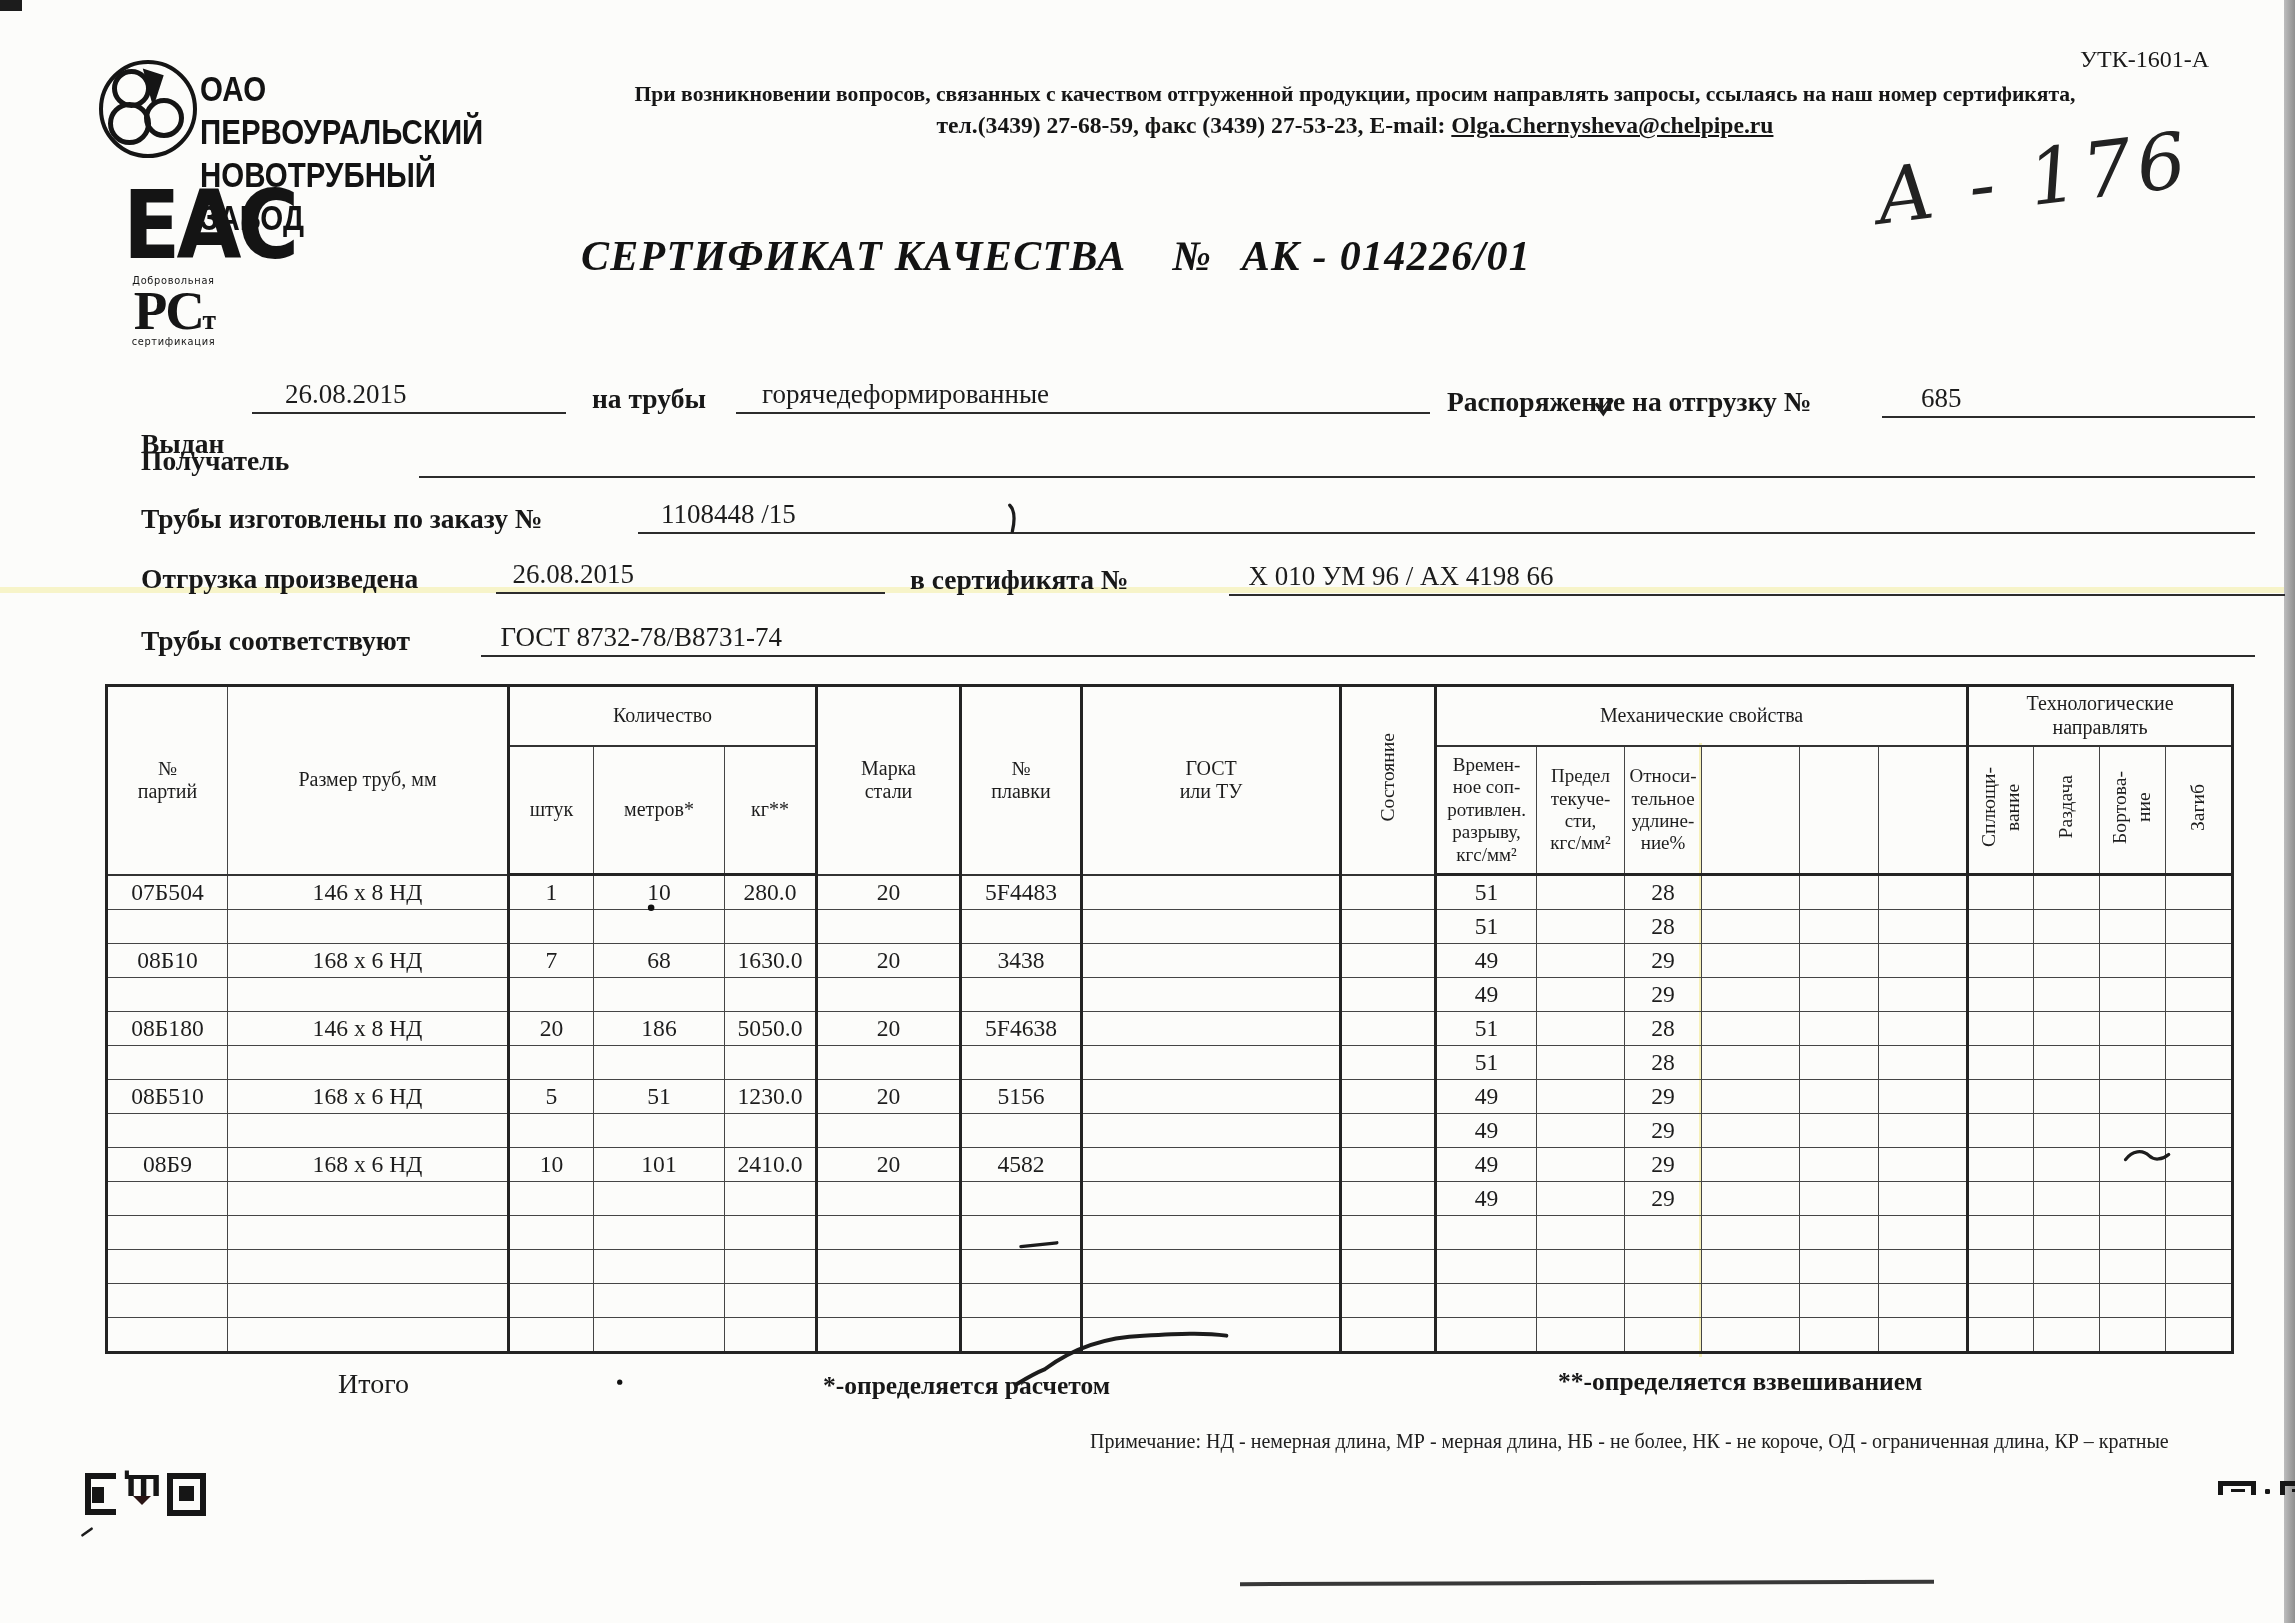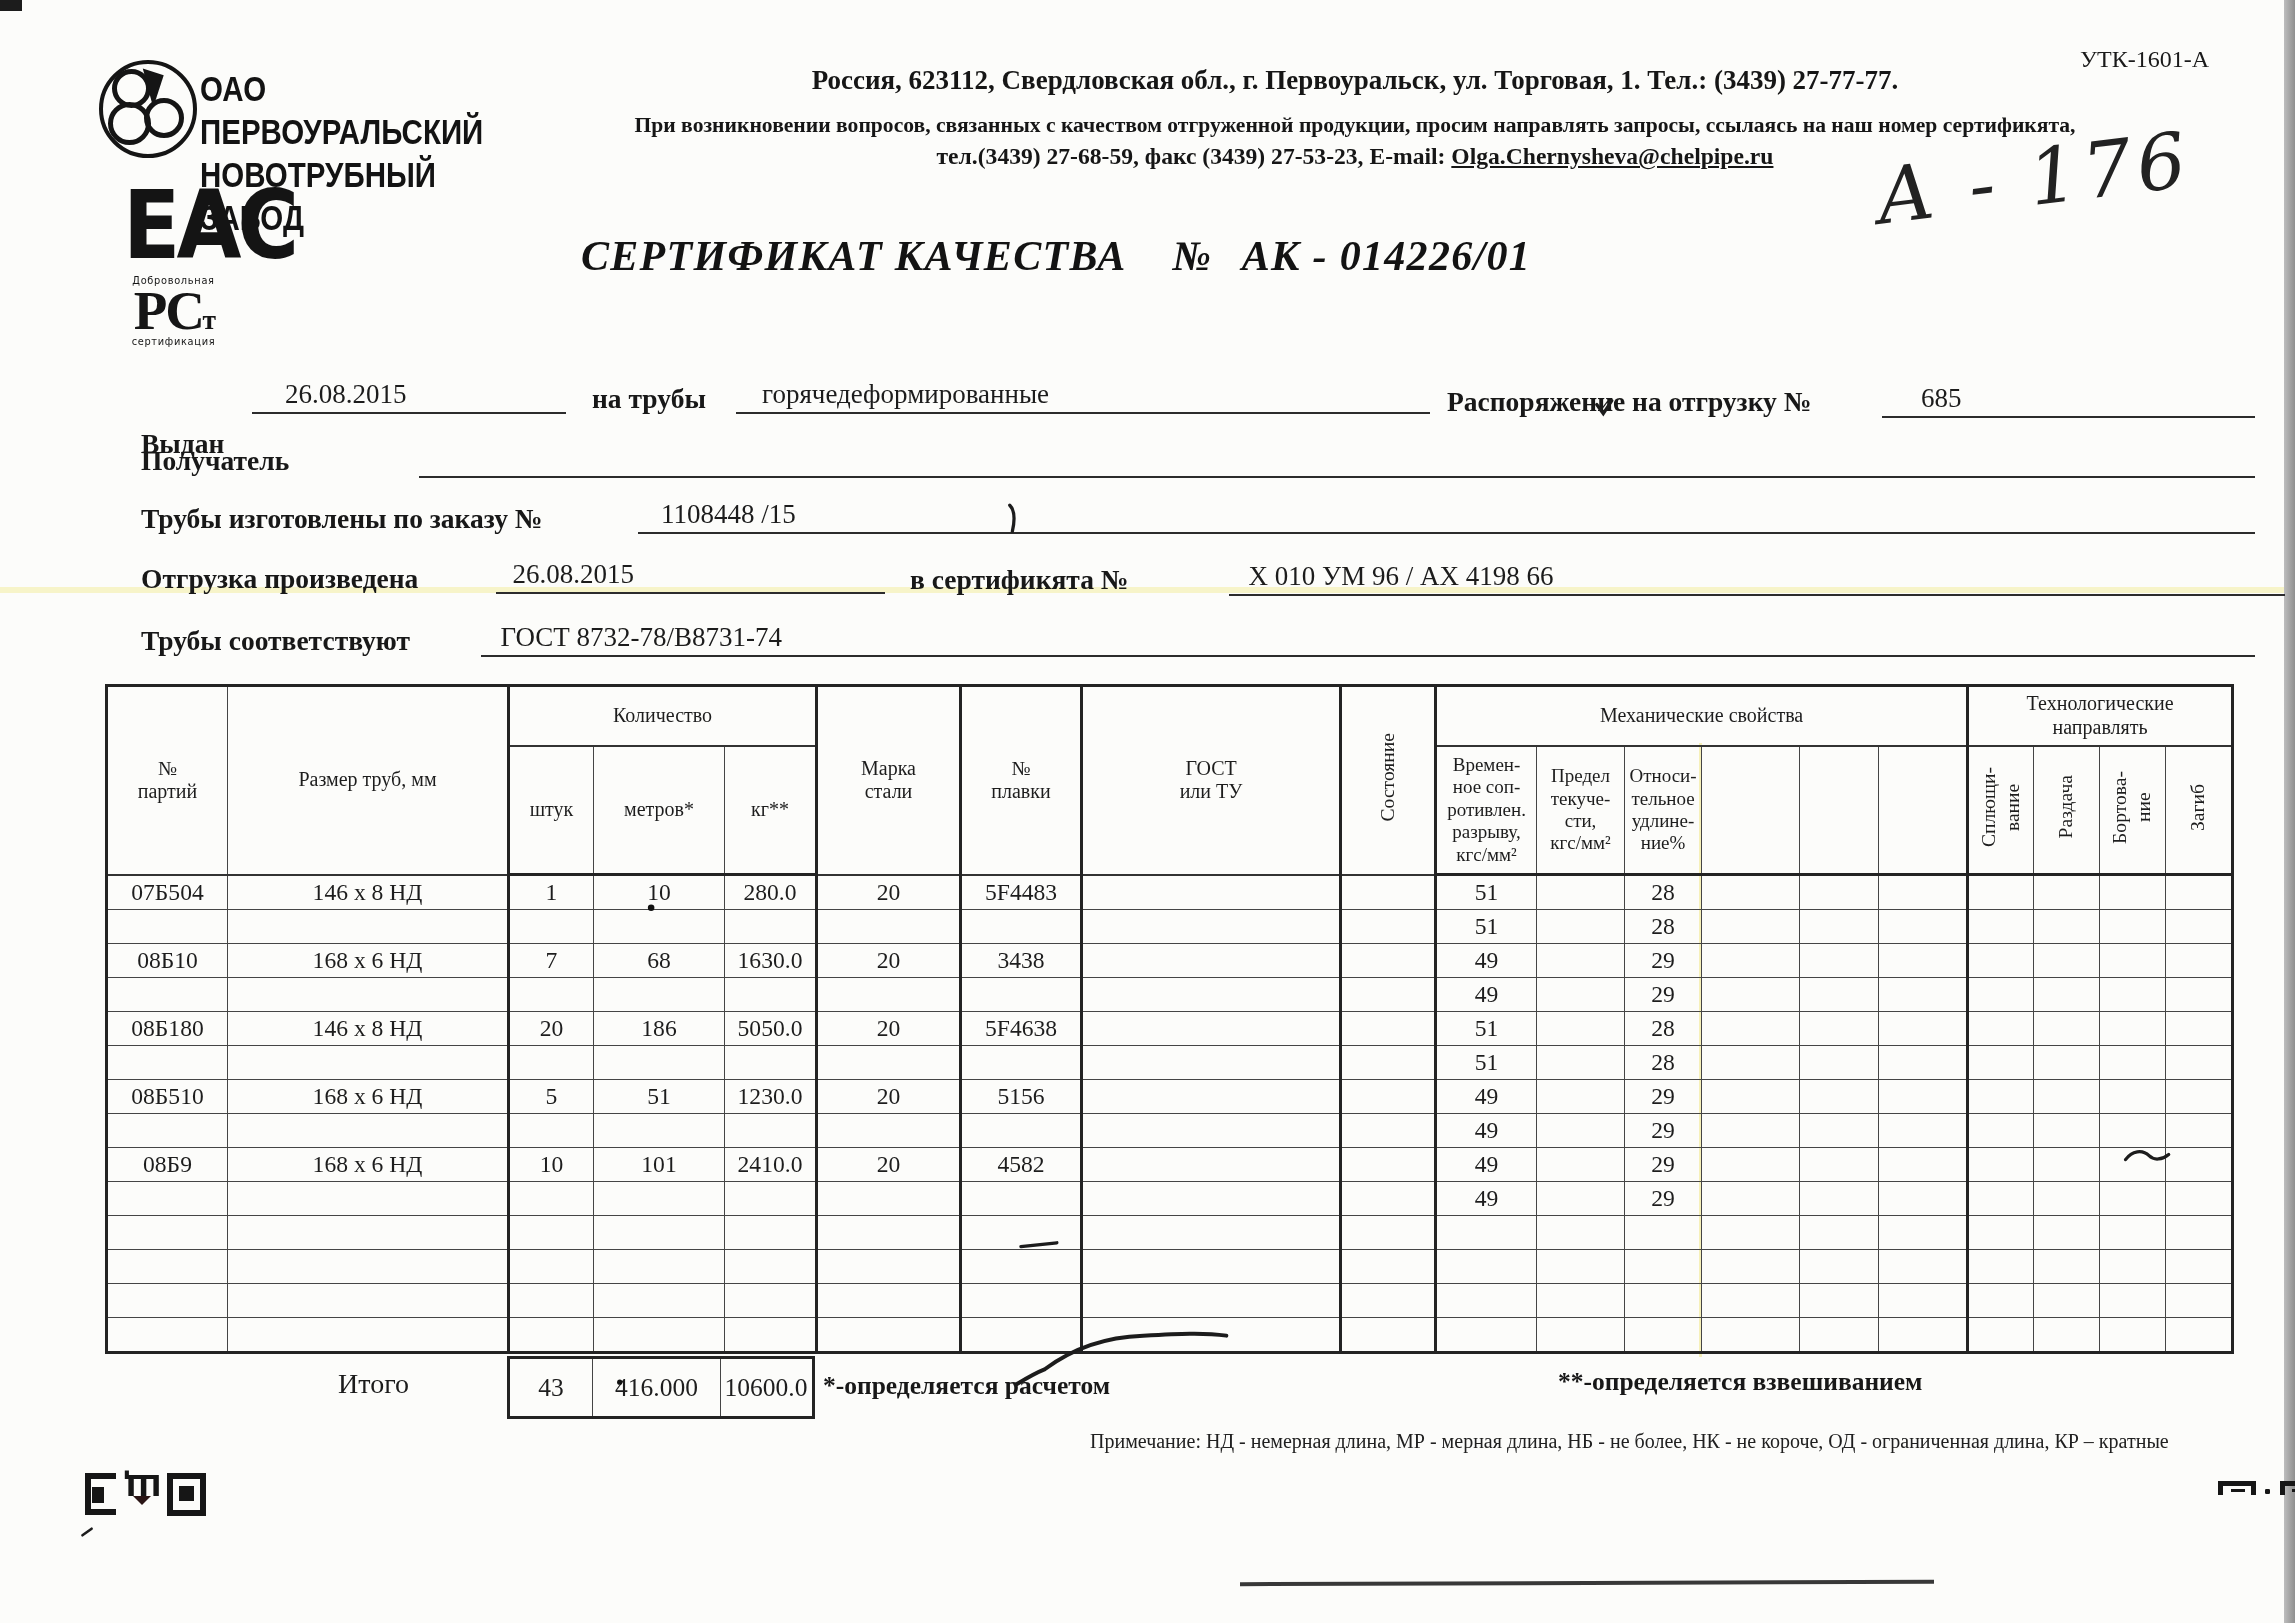--- a/index.html
+++ b/index.html
@@ -106,21 +106,20 @@
     <div>НОВОТРУБНЫЙ ЗАВОД</div>
   </div>
   <div class="eac">ЕАС</div>
   <div class="rst">
     <div class="arc">Добровольная</div>
     <div class="big"><span>РС</span><span class="t">т</span></div>
     <div class="arc">сертификация</div>
   </div>
 
   <div class="addr">
-    <div class="l1">Россия, 623112, Свердловская обл., г. Первоуральск, ул. Торговая, 1. Тел.: (3439) 27-77-77.</div>
     <div class="l2">При возникновении вопросов, связанных с качеством отгруженной продукции, просим направлять запросы, ссылаясь на наш номер сертификята,</div>
     <div class="l3"><span>тел.(3439) 27-68-59, факс (3439) 27-53-23,  E-mail: </span><span class="email">Olga.Chernysheva@chelpipe.ru</span></div>
   </div>
 
   <div class="form-code">УТК-1601-А</div>
   <div class="handwritten">А - 176</div>
 
   <div class="title">
     <span>СЕРТИФИКАТ КАЧЕСТВА</span><span class="gap1"></span><span>№</span><span class="gap2"></span><span>АК - 014226/01</span>
   </div>
@@ -505,25 +504,20 @@
           <td></td>
           <td class="tl"></td>
           <td></td>
           <td></td>
           <td></td>
         </tr>
       </tbody>
   </table>
 
   <div class="totals-label">Итого</div>
-  <div class="totals-box">
-    <div class="cell">43</div>
-    <div class="cell">416.000</div>
-    <div class="cell">10600.0</div>
-  </div>
   <div class="fn-star">*-определяется расчетом</div>
   <div class="fn-dstar">**-определяется взвешиванием</div>
   <div class="fn-note">Примечание: НД - немерная длина, МР - мерная длина, НБ - не более, НК - не короче, ОД - ограниченная длина, КР – кратные</div>
 
   <svg class="abs" style="left:0;top:0;" width="2295" height="1623" viewBox="0 0 3507 2480">
     <g stroke="#1c1c1c" stroke-width="5" fill="none" stroke-linecap="round">
       <path d="M1552,2116 C1565,2108 1582,2098 1597,2092 C1642,2058 1690,2043 1747,2041 C1802,2038 1840,2036 1874,2041" stroke-width="6"></path>
       <path d="M1560,1905 l55,-6"></path>
       <path d="M1547,812 C1552,790 1549,778 1543,772"></path>
       <path d="M2440,618 l10,14 l13,-20"></path>

